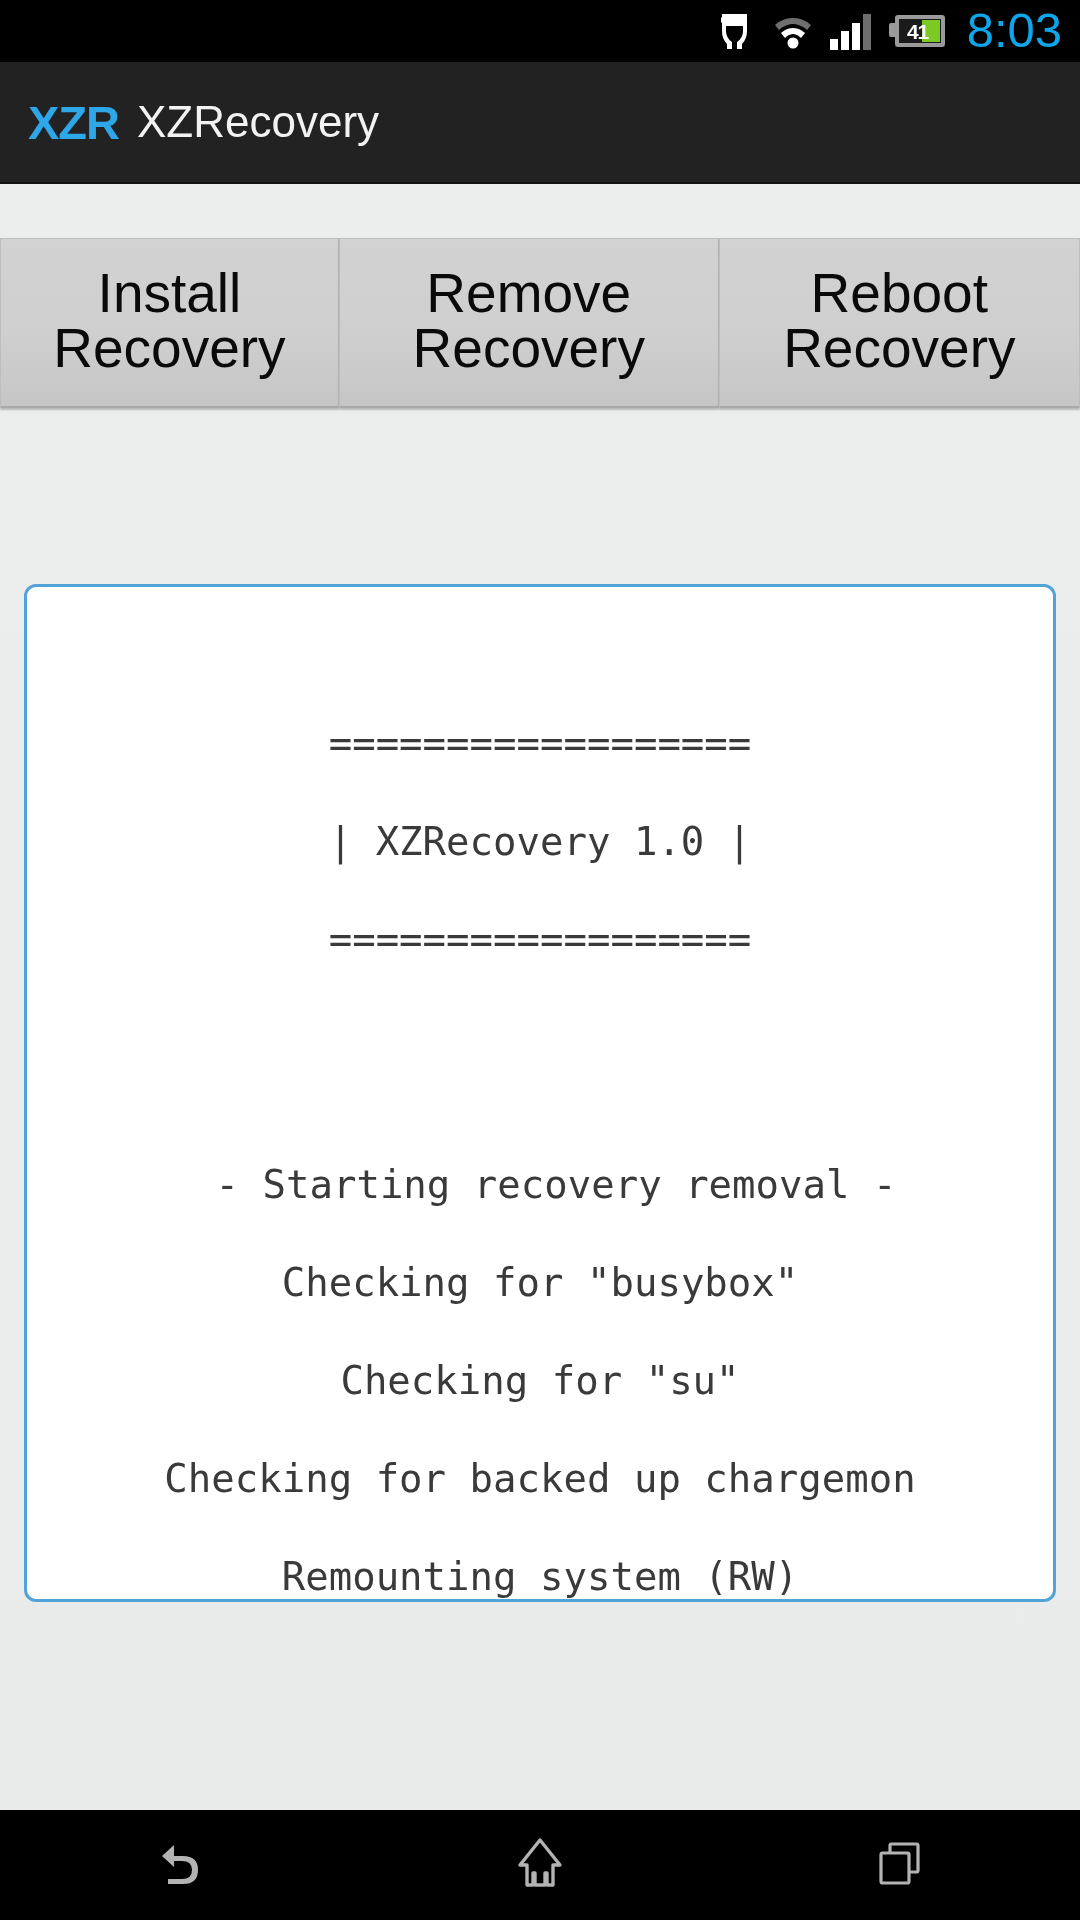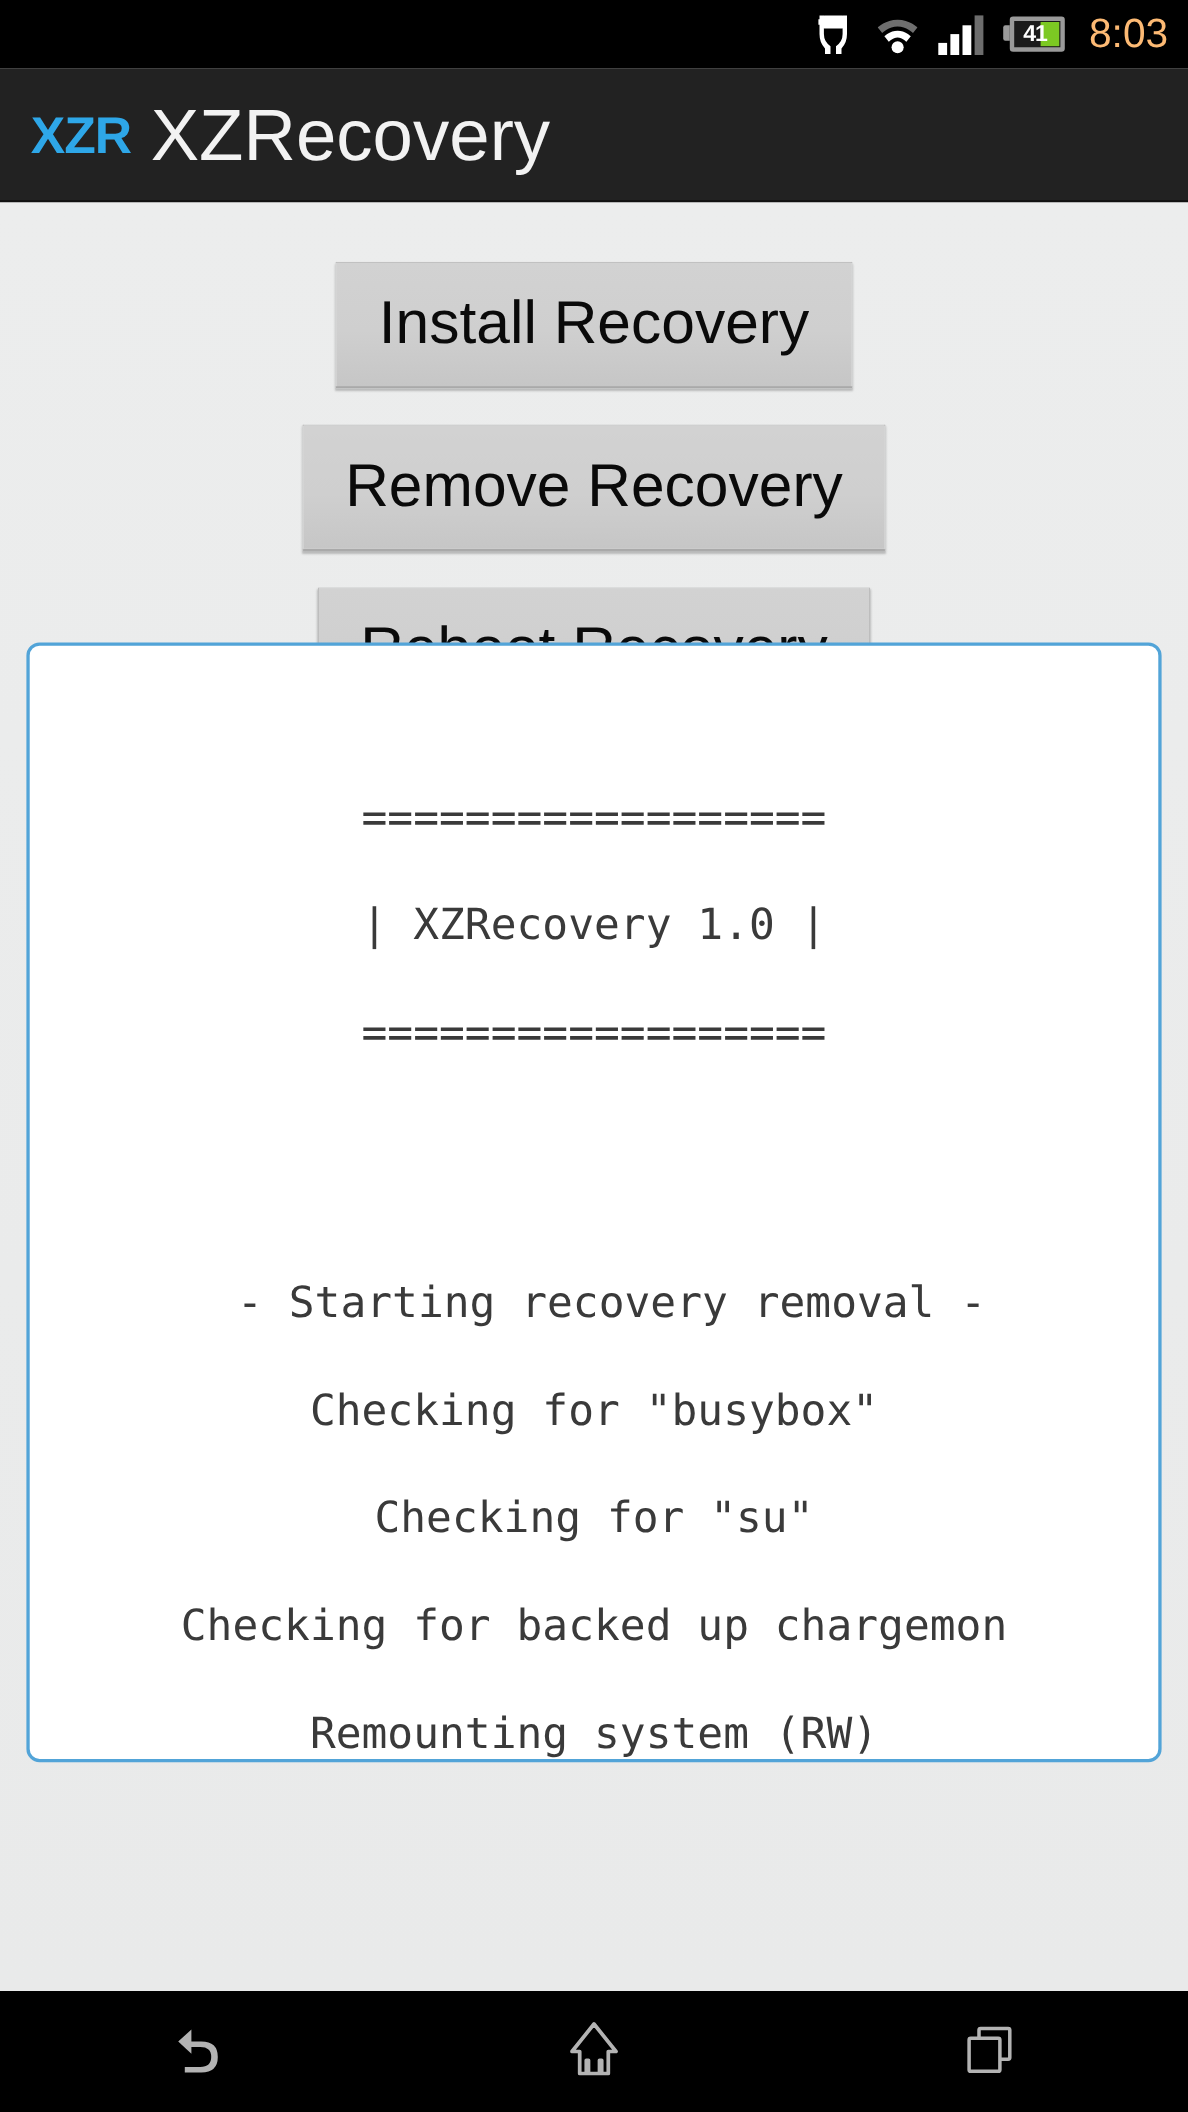--- a/index.html
+++ b/index.html
@@ -19,22 +19,22 @@
   
   .statusbar {
     position:absolute; top:0; left:0;
     width:1080px; height:62px;
     background:#000;
     display:flex; align-items:center; justify-content:flex-end;
     padding-right:18px;
   }
   .sb-icons { display:flex; align-items:center; gap:17px; }
   .sb-clock {
-    color:#fdba74;
-    font-size:37px;
+    color:#0ea5e9;
+    font-size:49px;
     font-family:"Liberation Sans", sans-serif;
     letter-spacing:0px;
     margin-left:20px;
     line-height:1;
     position:relative; top:-1px;
   }
 
   .ic-usb { width:44px; height:40px; position:relative; }
   .ic-wifi { width:40px; height:38px; position:relative; }
   .ic-signal { width:42px; height:38px; position:relative; }
@@ -84,36 +84,36 @@
   }
   .logo-xzr {
     color:#2ea7e8;
     font-size:47px;
     font-weight:bold;
     letter-spacing:-1px;
     line-height:1;
   }
   .app-title {
     color:#f2f2f2;
-    font-size:66px;
+    font-size:44px;
     margin-left:18px;
     line-height:1;
     font-weight:normal;
   }
 
   
   .content {
     position:absolute; top:184px; left:0;
     width:1080px; height:1626px;
     background:linear-gradient(180deg,#eceded 0%, #eaebeb 60%, #e9eaea 100%);
   }
 
   .btn-col {
     padding-top:54px;
-    display:flex; flex-direction:column; align-items:center;
+    display:flex; align-items:center;
   }
   .btn {
     background:linear-gradient(180deg,#d2d2d2 0%, #cfcfcf 55%, #c6c6c6 100%);
     border:1px solid #bdbdbd;
     border-bottom:2px solid #a9a9a9;
     box-shadow:0 2px 2px rgba(0,0,0,0.22);
     color:#0a0a0a;
     font-size:55px;
     font-family:"Liberation Sans", sans-serif;
     text-align:center;

